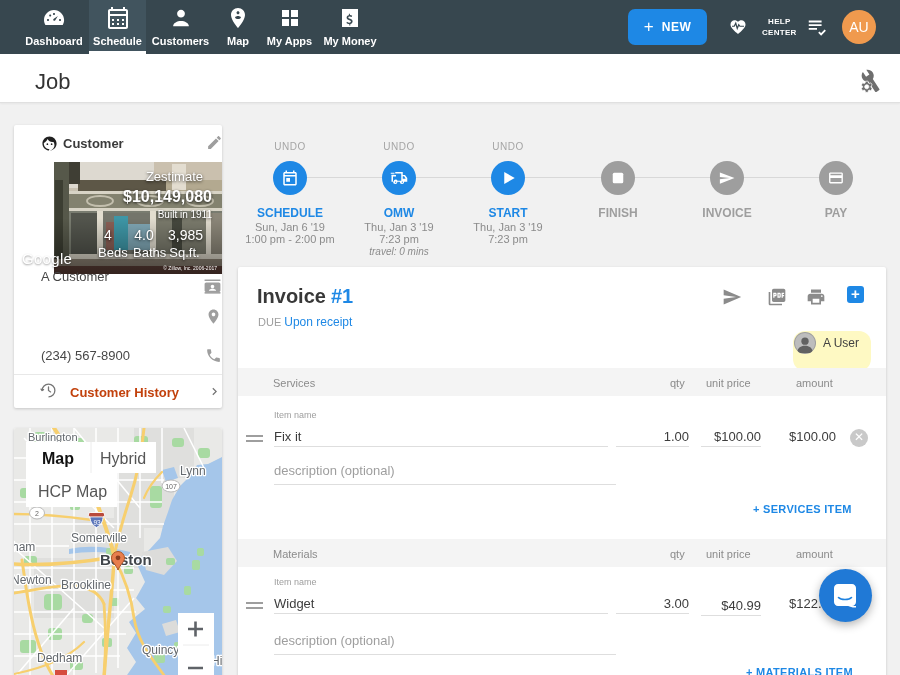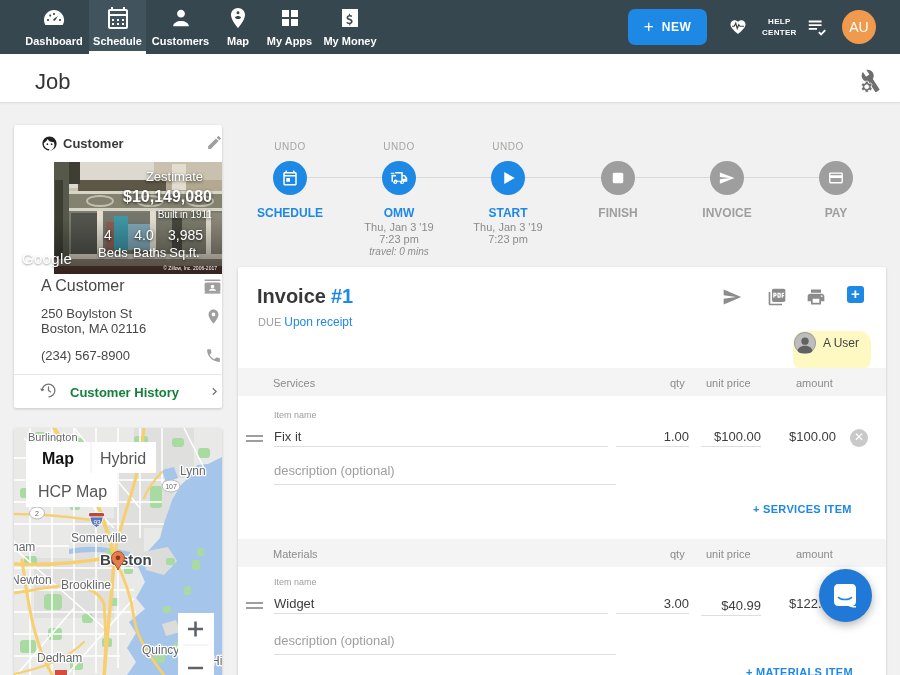--- a/index.html
+++ b/index.html
@@ -174,40 +174,39 @@
     <span style="position:absolute;left:86px;width:16px;text-align:center;">4</span>
         <span style="position:absolute;left:118px;width:24px;text-align:center;">4.0</span>
         <span style="position:absolute;left:152px;width:37px;text-align:right;">3,985</span>
     <span style="position:absolute;left:84px;width:28px;top:18px;text-align:left;font-size:13px;">Beds</span>
         <span style="position:absolute;left:119px;width:33px;top:18px;text-align:center;font-size:13px;">Baths</span>
         <span style="position:absolute;left:155px;width:31px;top:18px;text-align:center;font-size:13px;">Sq.ft.</span>
   </div>
   <div style="position:absolute;left:8px;bottom:7px;color:#fff;font-size:15px;letter-spacing:0.3px;text-shadow:0 1px 2px rgba(0,0,0,0.4);">Google</div>
   <div style="position:absolute;right:5px;bottom:3px;color:#fff;font-size:5px;">© Zillow, Inc. 2006-2017</div>
   </div>
-  <div style="position:absolute;left:27px;top:152px;font-size:16px;color:#474747;">A Customer</div>
+  <div style="position:absolute;left:27px;top:144px;font-size:13px;color:#474747;">A Customer</div>
   <svg style="position:absolute;left:189px;top:152px" width="19" height="19" viewBox="0 0 24 24" fill="#9e9e9e">
       <path d="M2 3h20v2H2zm2 4h16c1.1 0 2 .9 2 2v8c0 1.1-.9 2-2 2H4c-1.1 0-2-.9-2-2V9c0-1.1.9-2 2-2zm8 2.75c-1.24 0-2.25 1.01-2.25 2.25S10.76 14.25 12 14.25 14.25 13.24 14.25 12 13.24 9.75 12 9.75zM16.5 17c0-1.5-3-2.25-4.5-2.25S7.5 15.5 7.5 17v.25h9V17z"></path>
       <path d="M2 19h20v2H2z"></path>
     </svg>
-  <div style="position:absolute;left:27px;top:181px;font-size:13px;color:#474747;line-height:15px;">250 Boylston St<br>Boston, MA 02116</div>
   <svg style="position:absolute;left:191px;top:183px" width="17" height="17" viewBox="0 0 24 24" fill="#9e9e9e">
       <path d="M12 2C8.13 2 5 5.13 5 9c0 5.25 7 13 7 13s7-7.75 7-13c0-3.87-3.13-7-7-7zm0 9.5c-1.38 0-2.5-1.12-2.5-2.5s1.12-2.5 2.5-2.5 2.5 1.12 2.5 2.5-1.12 2.5-2.5 2.5z"></path>
     </svg>
   <div style="position:absolute;left:27px;top:223px;font-size:13px;color:#474747;text-align:center;">(234) 567-8900</div>
   <svg style="position:absolute;left:191px;top:222px" width="17" height="17" viewBox="0 0 24 24" fill="#9e9e9e">
       <path d="M6.62 10.79c1.44 2.83 3.76 5.14 6.59 6.59l2.2-2.2c.27-.27.67-.36 1.02-.24 1.12.37 2.33.57 3.57.57.55 0 1 .45 1 1V20c0 .55-.45 1-1 1-9.39 0-17-7.61-17-17 0-.55.45-1 1-1h3.5c.55 0 1 .45 1 1 0 1.25.2 2.45.57 3.57.11.35.03.74-.25 1.02l-2.2 2.2z"></path>
     </svg>
   <div style="position:absolute;left:0;top:249px;width:208px;border-top:1px solid #e8e8e8;"></div>
   <svg style="position:absolute;left:26px;top:257px" width="17" height="17" viewBox="0 0 24 24" fill="none" stroke="#757575" stroke-width="1.8">
       <path d="M12 21a9 9 0 1 0-9-9"></path>
       <path d="M3 12l-1.5-2M3 12l2-1.2" stroke-linecap="round"></path>
       <path d="M12 7v5l3 2" stroke-linecap="round"></path>
     </svg>
-  <div style="position:absolute;left:56px;top:260px;font-size:13px;font-weight:bold;color:#15803d;">Customer History</div>
+  <div style="position:absolute;left:56px;top:260px;font-size:13px;font-weight:bold;color:#c2410c;">Customer History</div>
   <svg style="position:absolute;left:193px;top:259px" width="15" height="15" viewBox="0 0 24 24" fill="#757575">
       <path d="M8.59 16.59L13.17 12 8.59 7.41 10 6l6 6-6 6z"></path>
     </svg>
 </div>
 
 <div class="card" id="mapcard" style="left:14px;top:428px;width:208px;height:250px;overflow:hidden;">
 <svg width="208" height="250" viewBox="0 0 208 250">
   <rect width="208" height="250" fill="#e9e9e7"></rect>
 
   <g fill="#dfdfdd">
@@ -368,20 +367,21 @@
       </svg></div>
   <div class="circ gray" style="left:598px;"><svg style="margin:8px" width="18" height="18" viewBox="0 0 24 24" fill="#fff">
         <path d="M20 4H4c-1.1 0-2 .9-2 2v12c0 1.1.9 2 2 2h16c1.1 0 2-.9 2-2V6c0-1.1-.9-2-2-2zm0 14H4v-6h16v6zm0-10H4V6h16v2z" transform="scale(0.92) translate(1,1)"></path>
       </svg></div>
   <div class="slabel on" style="left:52px;">SCHEDULE</div>
   <div class="slabel on" style="left:161px;">OMW</div>
   <div class="slabel on" style="left:270px;">START</div>
   <div class="slabel off" style="left:380px;">FINISH</div>
   <div class="slabel off" style="left:489px;">INVOICE</div>
   <div class="slabel off" style="left:598px;">PAY</div>
+  <div class="ssub" style="left:52px;top:91px;">Sun, Jan 6 '19<br>1:00 pm - 2:00 pm</div>
   <div class="ssub" style="left:161px;top:91px;">Thu, Jan 3 '19<br>7:23 pm<br><i style="font-size:10px;">travel: 0 mins</i></div>
   <div class="ssub" style="left:270px;top:91px;">Thu, Jan 3 '19<br>7:23 pm</div>
 </div>
 
 <div class="card" id="invcard">
   <div style="position:absolute;left:19px;top:18px;font-size:20px;"><b style="color:#383838;">Invoice</b><span style="color:#1e88e5;font-weight:bold;margin-left:5px;">#1</span></div>
   <div style="position:absolute;left:20px;top:48px;font-size:11px;color:#9e9e9e;">DUE <span style="color:#1e88e5;font-size:12px;">Upon receipt</span></div>
   <svg style="position:absolute;left:484px;top:20px" width="20" height="20" viewBox="0 0 24 24" fill="#8b8b8b">
       <path d="M2.01 21L23 12 2.01 3 2 10l15 2-15 2z"></path>
     </svg>

